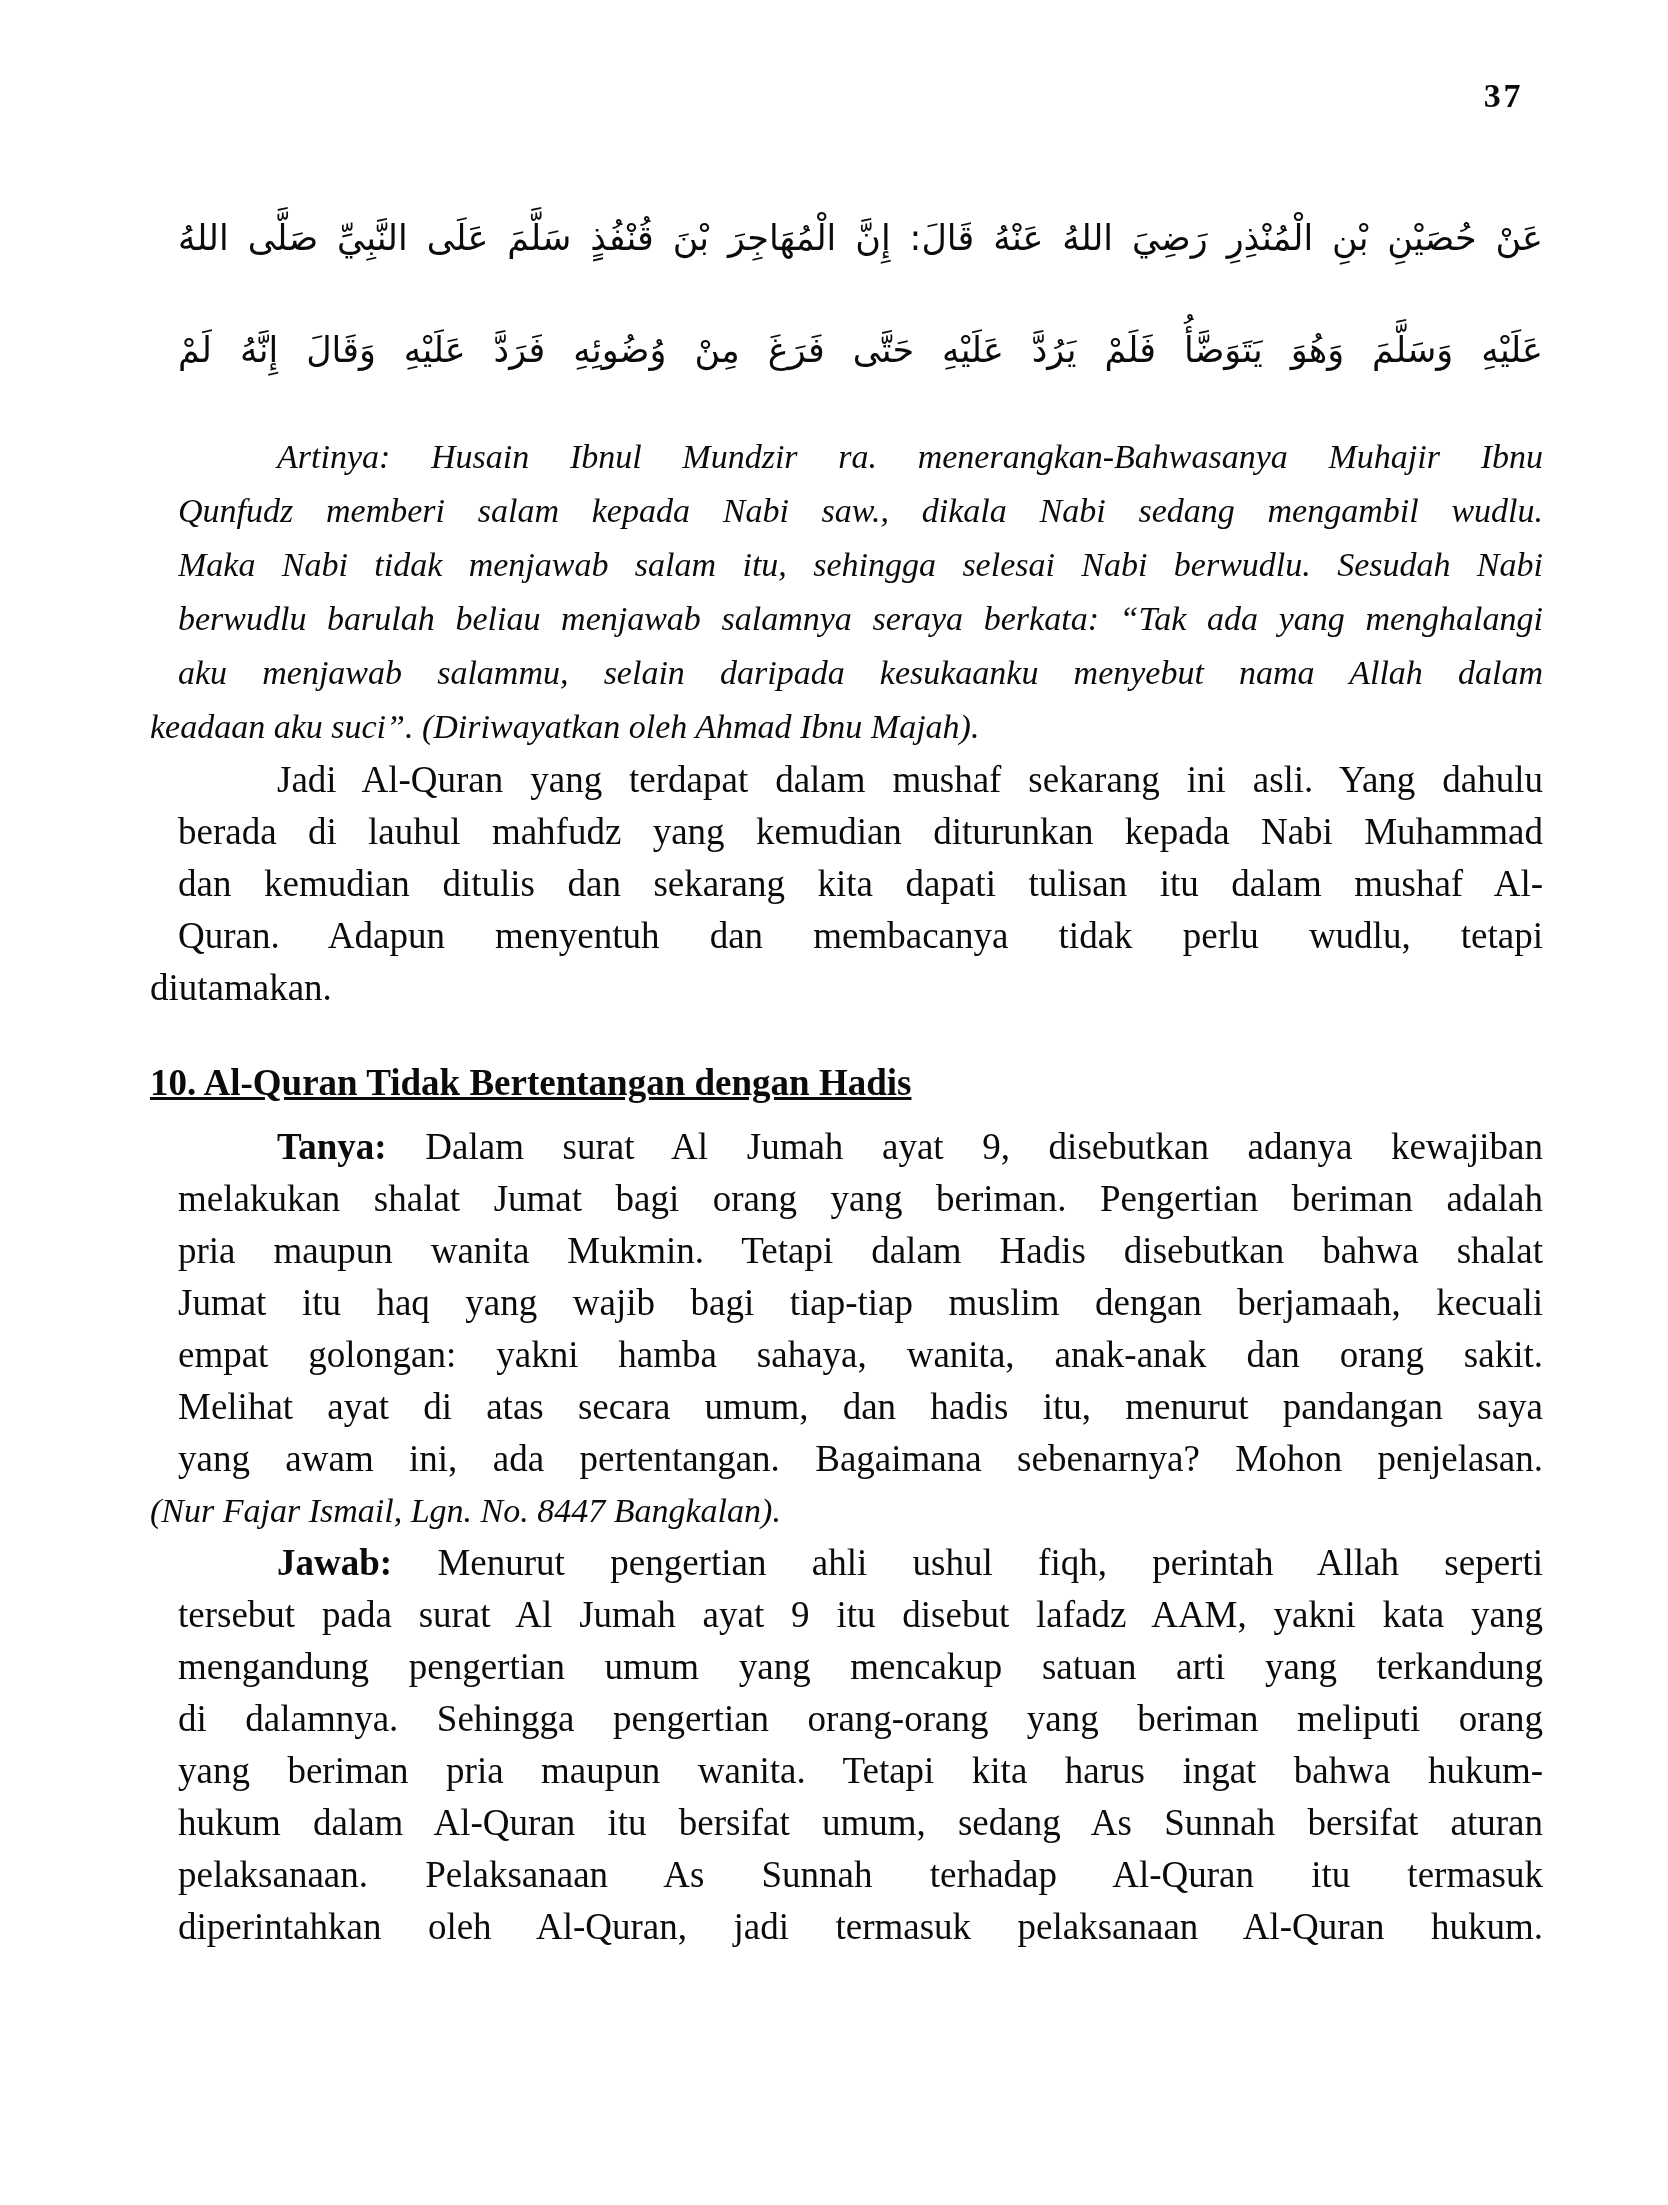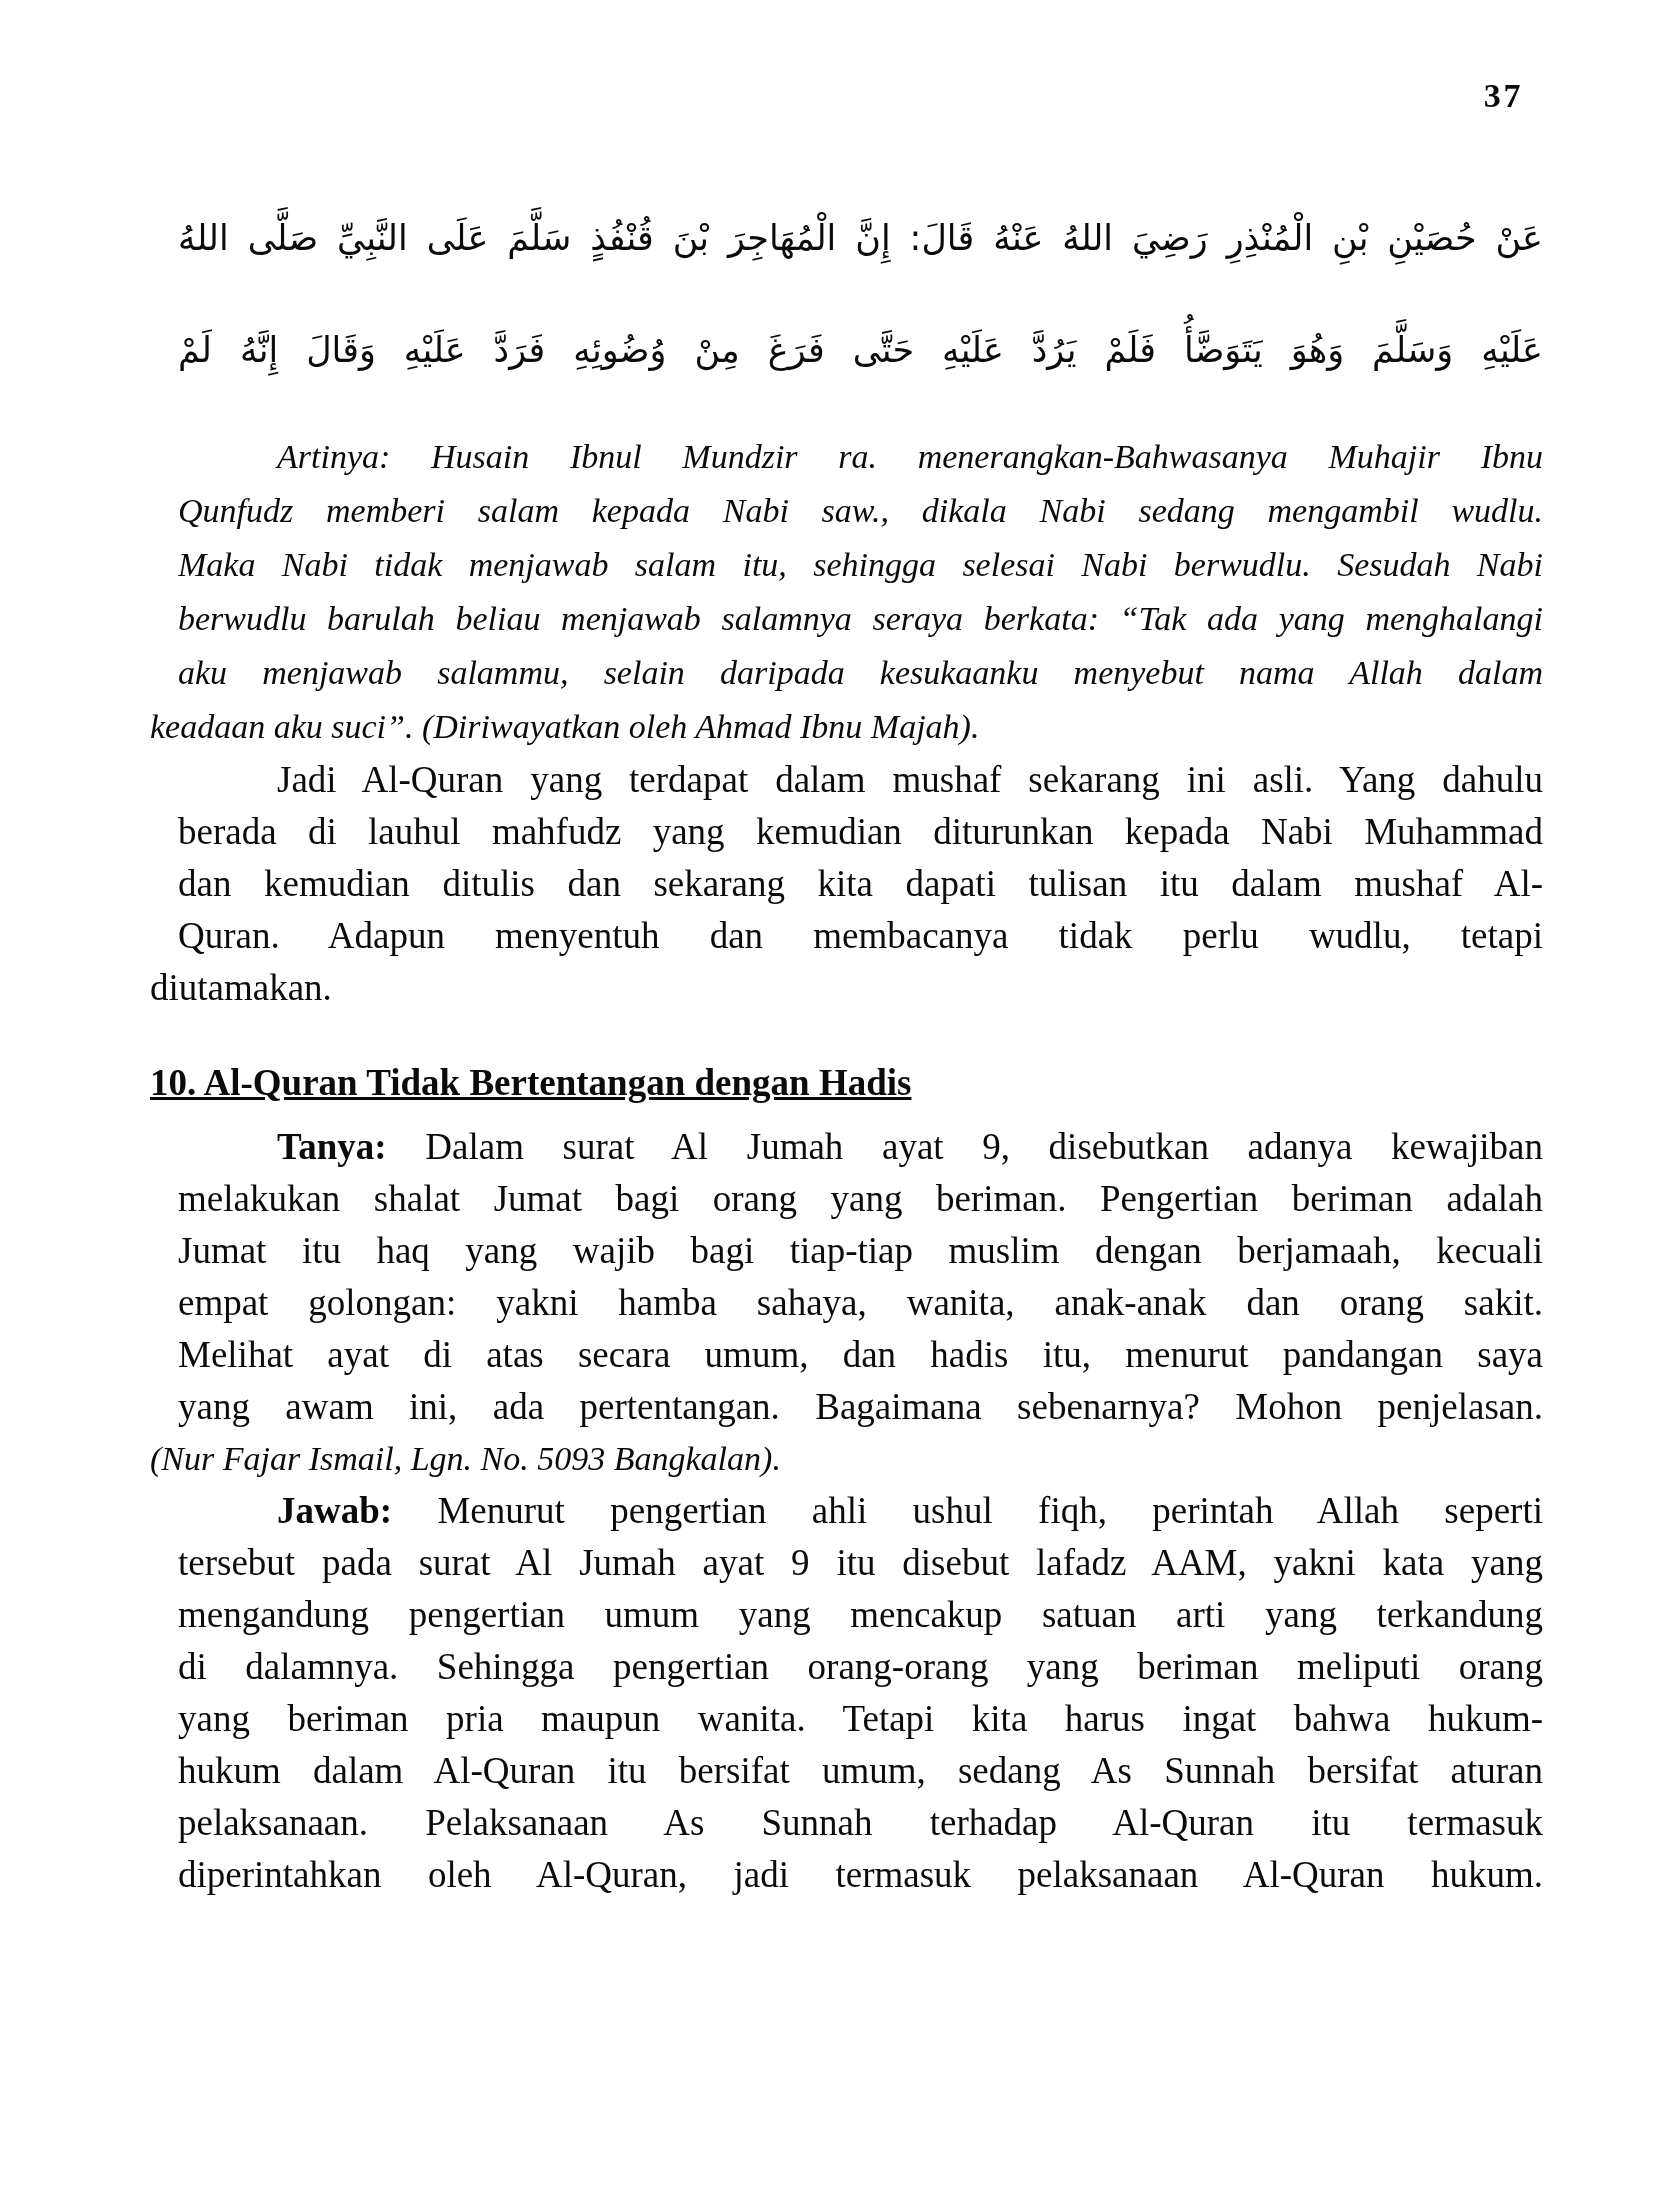--- a/index.html
+++ b/index.html
@@ -122,25 +122,26 @@
     <div class="line j">dan kemudian ditulis dan sekarang kita dapati tulisan itu dalam mushaf Al-</div>
     <div class="line j">Quran. Adapun menyentuh dan membacanya tidak perlu wudlu, tetapi</div>
     <div class="line last">diutamakan.</div>
   </div>
 
   <div class="heading">10. Al-Quran Tidak Bertentangan dengan Hadis</div>
 
   <div class="para">
     <div class="line j indent"><span class="lead">Tanya:</span><span> Dalam surat Al Jumah ayat 9, disebutkan adanya kewajiban</span></div>
     <div class="line j">melakukan shalat Jumat bagi orang yang beriman. Pengertian beriman adalah</div>
+    <div class="line j">pria maupun wanita Mukmin. Tetapi dalam Hadis disebutkan bahwa shalat</div>
     <div class="line j">Jumat itu haq yang wajib bagi tiap-tiap muslim dengan berjamaah, kecuali</div>
     <div class="line j">empat golongan: yakni hamba sahaya, wanita, anak-anak dan orang sakit.</div>
     <div class="line j">Melihat ayat di atas secara umum, dan hadis itu, menurut pandangan saya</div>
     <div class="line j">yang awam ini, ada pertentangan. Bagaimana sebenarnya? Mohon penjelasan.</div>
-    <div class="line last attrib">(Nur Fajar Ismail, Lgn. No. 5093 Bangkalan).</div>
+    <div class="line last attrib">(Nur Fajar Ismail, Lgn. No. 8447 Bangkalan).</div>
   </div>
 
   <div class="para">
     <div class="line j indent"><span class="lead">Jawab:</span><span> Menurut pengertian ahli ushul fiqh, perintah Allah seperti</span></div>
     <div class="line j">tersebut pada surat Al Jumah ayat 9 itu disebut lafadz AAM, yakni kata yang</div>
     <div class="line j">mengandung pengertian umum yang mencakup satuan arti yang terkandung</div>
     <div class="line j">di dalamnya. Sehingga pengertian orang-orang yang beriman meliputi orang</div>
     <div class="line j">yang beriman pria maupun wanita. Tetapi kita harus ingat bahwa hukum-</div>
     <div class="line j">hukum dalam Al-Quran itu bersifat umum, sedang As Sunnah bersifat aturan</div>
     <div class="line j">pelaksanaan. Pelaksanaan As Sunnah terhadap Al-Quran itu termasuk</div>

